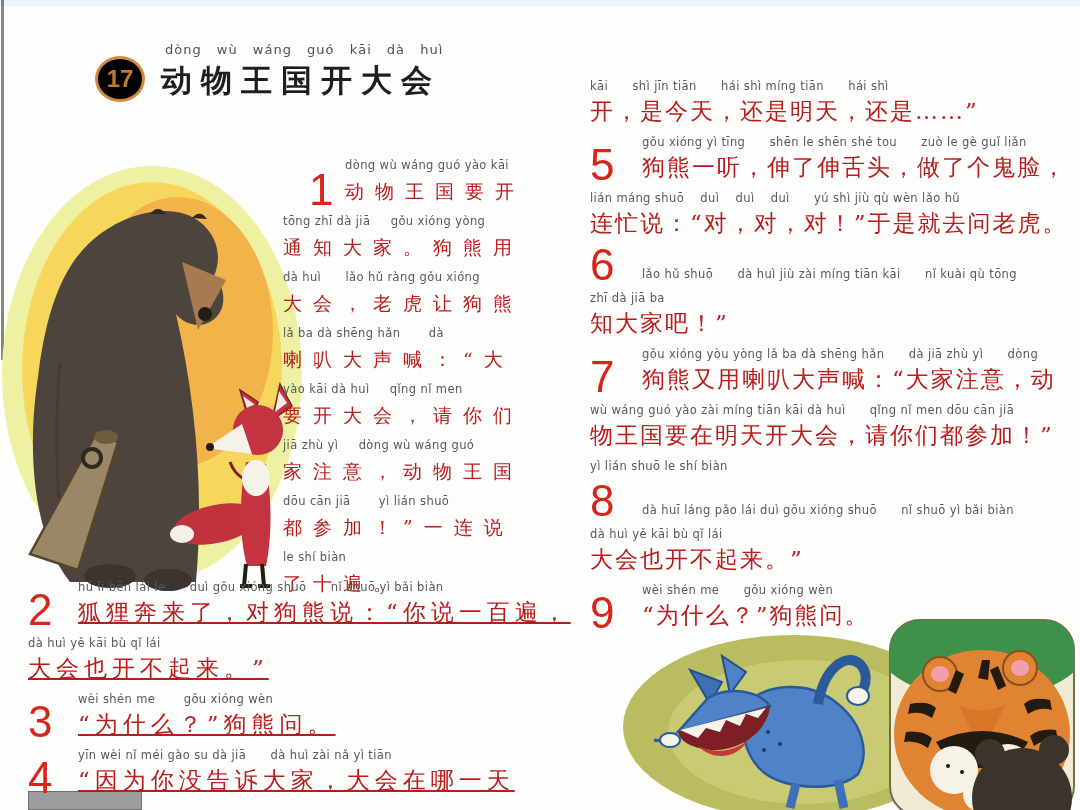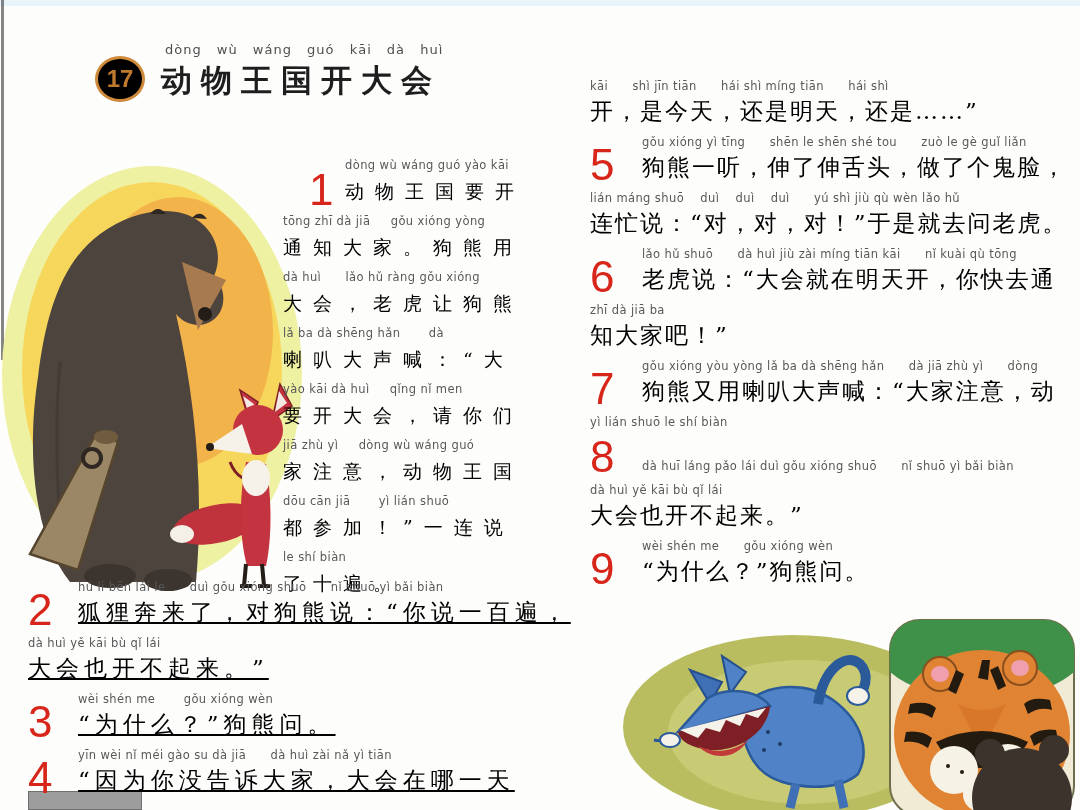--- a/index.html
+++ b/index.html
@@ -16,21 +16,21 @@
   .title-col{display:flex;flex-direction:column;}
   .title-py{font:13px "DejaVu Sans",sans-serif;color:#4f4f4f;white-space:pre;word-spacing:10px;letter-spacing:1px;margin:0 0 3px 4px;}
   .title-zh{font:bold 31px "DejaVu Serif",serif;color:#1e1e1e;letter-spacing:9px;white-space:pre;}
 
   
   .textcol{position:absolute;}
   .line{display:flex;align-items:flex-end;margin-bottom:8px;}
   .pnum{flex:none;color:#d8251a;font:44px/36px "Liberation Sans",sans-serif;}
   .lc{display:flex;flex-direction:column;}
   .py{font:11.5px "DejaVu Sans",sans-serif;color:#585858;white-space:pre;margin-bottom:2px;letter-spacing:.4px;}
-  .zh{font:23px "DejaVu Serif",serif;line-height:32px;color:#000000;white-space:pre;}
+  .zh{font:23px "DejaVu Serif",serif;line-height:32px;color:#b91c1c;white-space:pre;}
 
   #col-intro{left:283px;top:158px;width:320px;}
   #col-intro .pnum{width:62px;padding-left:26px;box-sizing:border-box;}
   #col-intro .zh{font-size:19px;letter-spacing:11px;line-height:34px;}
   #col-intro .line{margin-bottom:6px;}
 
   #col-left-bottom{left:28px;top:580px;width:530px;}
   #col-left-bottom .pnum{width:50px;}
   #col-left-bottom .zh{letter-spacing:5px;text-decoration:underline;}
 
@@ -266,38 +266,43 @@
         <div class="line">
           <span class="lc">
             <span class="py">lián máng shuō    duì    duì    duì      yú shì jiù qù wèn lǎo hǔ</span>
             <span class="zh">连忙说：“对，对，对！”于是就去问老虎。</span>
           </span>
         </div>
         <div class="line">
           <span class="pnum">6</span>
           <span class="lc">
             <span class="py">lǎo hǔ shuō      dà huì jiù zài míng tiān kāi      nǐ kuài qù tōng</span>
-            <span class="zh">老虎说：“大会就在明天开，你快去通</span>
           </span>
         </div>
         <div class="line">
           <span class="lc">
             <span class="py">zhī dà jiā ba</span>
             <span class="zh">知大家吧！”</span>
           </span>
         </div>
         <div class="line">
           <span class="pnum">7</span>
           <span class="lc">
             <span class="py">gǒu xióng yòu yòng lǎ ba dà shēng hǎn      dà jiā zhù yì      dòng</span>
             <span class="zh">狗熊又用喇叭大声喊：“大家注意，动</span>
           </span>
         </div>
         <div class="line">
           <span class="lc">
+            <span class="py">wù wáng guó yào zài míng tiān kāi dà huì      qǐng nǐ men dōu cān jiā</span>
+            <span class="zh">物王国要在明天开大会，请你们都参加！”</span>
+          </span>
+        </div>
+        <div class="line">
+          <span class="lc">
             <span class="py">yì lián shuō le shí biàn</span>
           </span>
         </div>
         <div class="line">
           <span class="pnum">8</span>
           <span class="lc">
             <span class="py">dà huī láng pǎo lái duì gǒu xióng shuō      nǐ shuō yì bǎi biàn</span>
           </span>
         </div>
         <div class="line">

